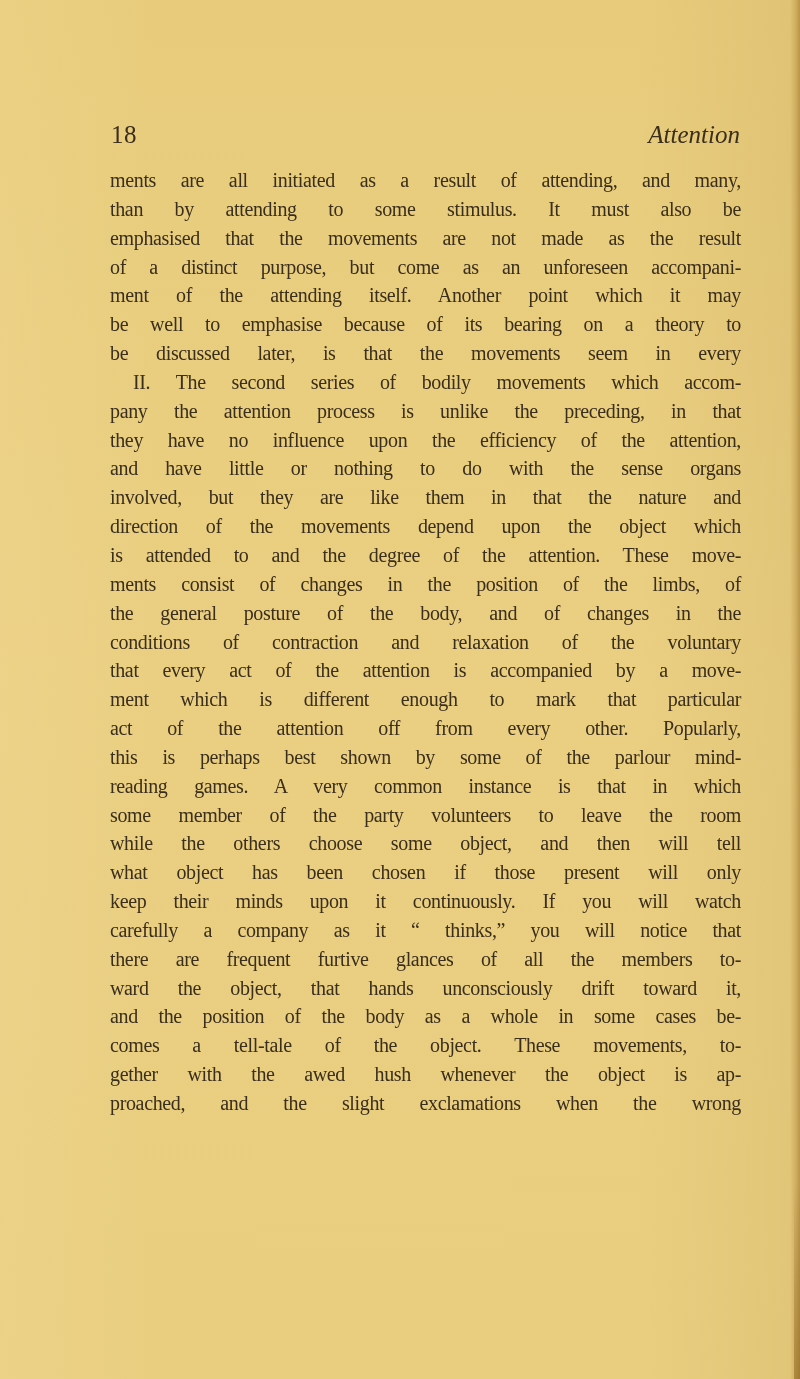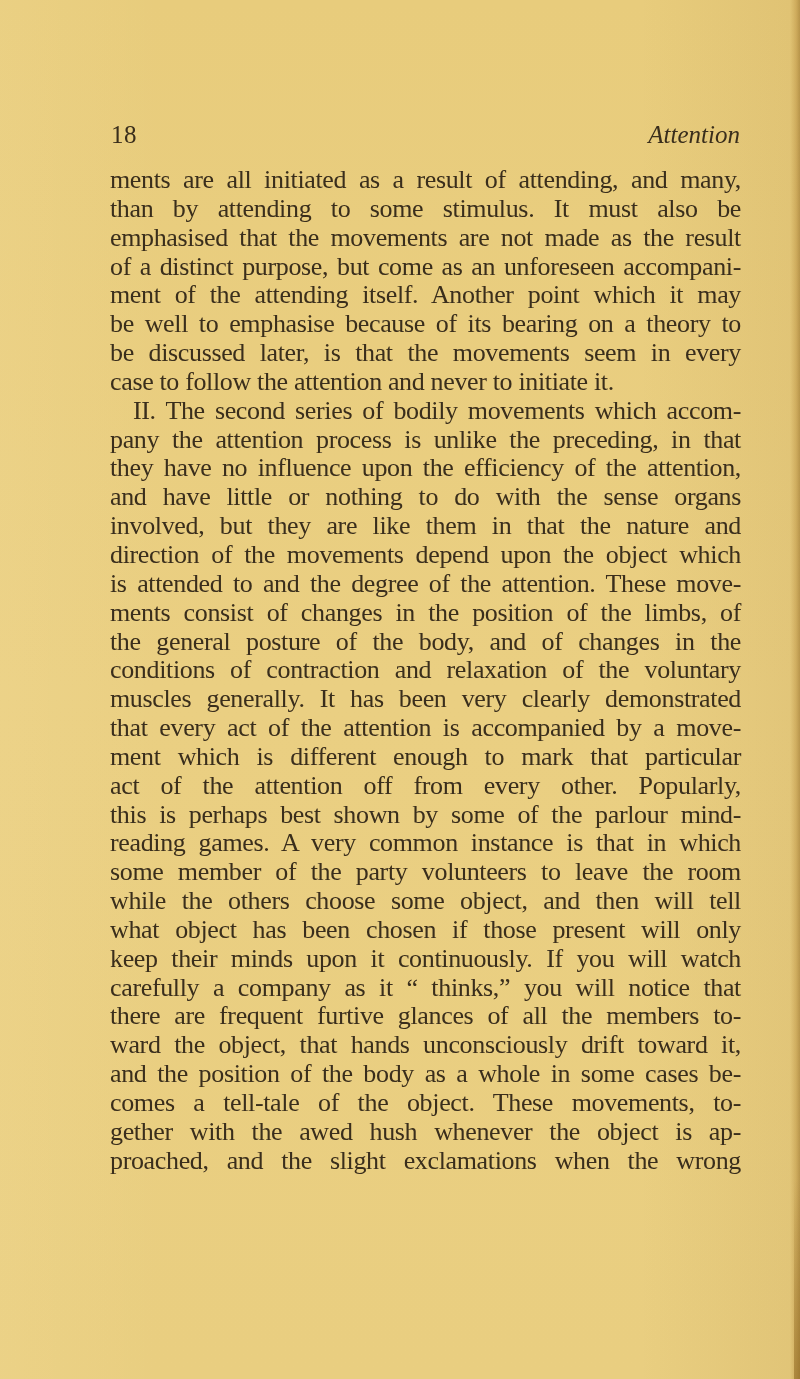--- a/index.html
+++ b/index.html
@@ -64,21 +64,21 @@
   }
   .body-text {
     position: absolute;
     top: 166px;
     left: 110px;
     width: 631px;
   }
   .line {
     display: block;
     height: 28.85px;
-    font-size: 26px;
+    font-size: 20px;
     line-height: 28.85px;
     white-space: nowrap;
     text-align: justify;
     text-align-last: justify;
     letter-spacing: -0.35px;
   }
   .line.last {
     text-align-last: left;
   }
   .line.indent {
@@ -97,32 +97,30 @@
 </header>
 
 <main class="body-text">
   <span class="line">ments are all initiated as a result of attending, and many,</span>
   <span class="line">than by attending to some stimulus. It must also be</span>
   <span class="line">emphasised that the movements are not made as the result</span>
   <span class="line">of a distinct purpose, but come as an unforeseen accompani-</span>
   <span class="line">ment of the attending itself. Another point which it may</span>
   <span class="line">be well to emphasise because of its bearing on a theory to</span>
   <span class="line">be discussed later, is that the movements seem in every</span>
-  <span class="line last">case to follow the attention and never to initiate it.</span>
   <span class="line indent">II. The second series of bodily movements which accom-</span>
   <span class="line">pany the attention process is unlike the preceding, in that</span>
   <span class="line">they have no influence upon the efficiency of the attention,</span>
   <span class="line">and have little or nothing to do with the sense organs</span>
   <span class="line">involved, but they are like them in that the nature and</span>
   <span class="line">direction of the movements depend upon the object which</span>
   <span class="line">is attended to and the degree of the attention. These move-</span>
   <span class="line">ments consist of changes in the position of the limbs, of</span>
   <span class="line">the general posture of the body, and of changes in the</span>
   <span class="line">conditions of contraction and relaxation of the voluntary</span>
-  <span class="line">muscles generally. It has been very clearly demonstrated</span>
   <span class="line">that every act of the attention is accompanied by a move-</span>
   <span class="line">ment which is different enough to mark that particular</span>
   <span class="line">act of the attention off from every other. Popularly,</span>
   <span class="line">this is perhaps best shown by some of the parlour mind-</span>
   <span class="line">reading games. A very common instance is that in which</span>
   <span class="line">some member of the party volunteers to leave the room</span>
   <span class="line">while the others choose some object, and then will tell</span>
   <span class="line">what object has been chosen if those present will only</span>
   <span class="line">keep their minds upon it continuously. If you will watch</span>
   <span class="line">carefully a company as it “ thinks,” you will notice that</span>

